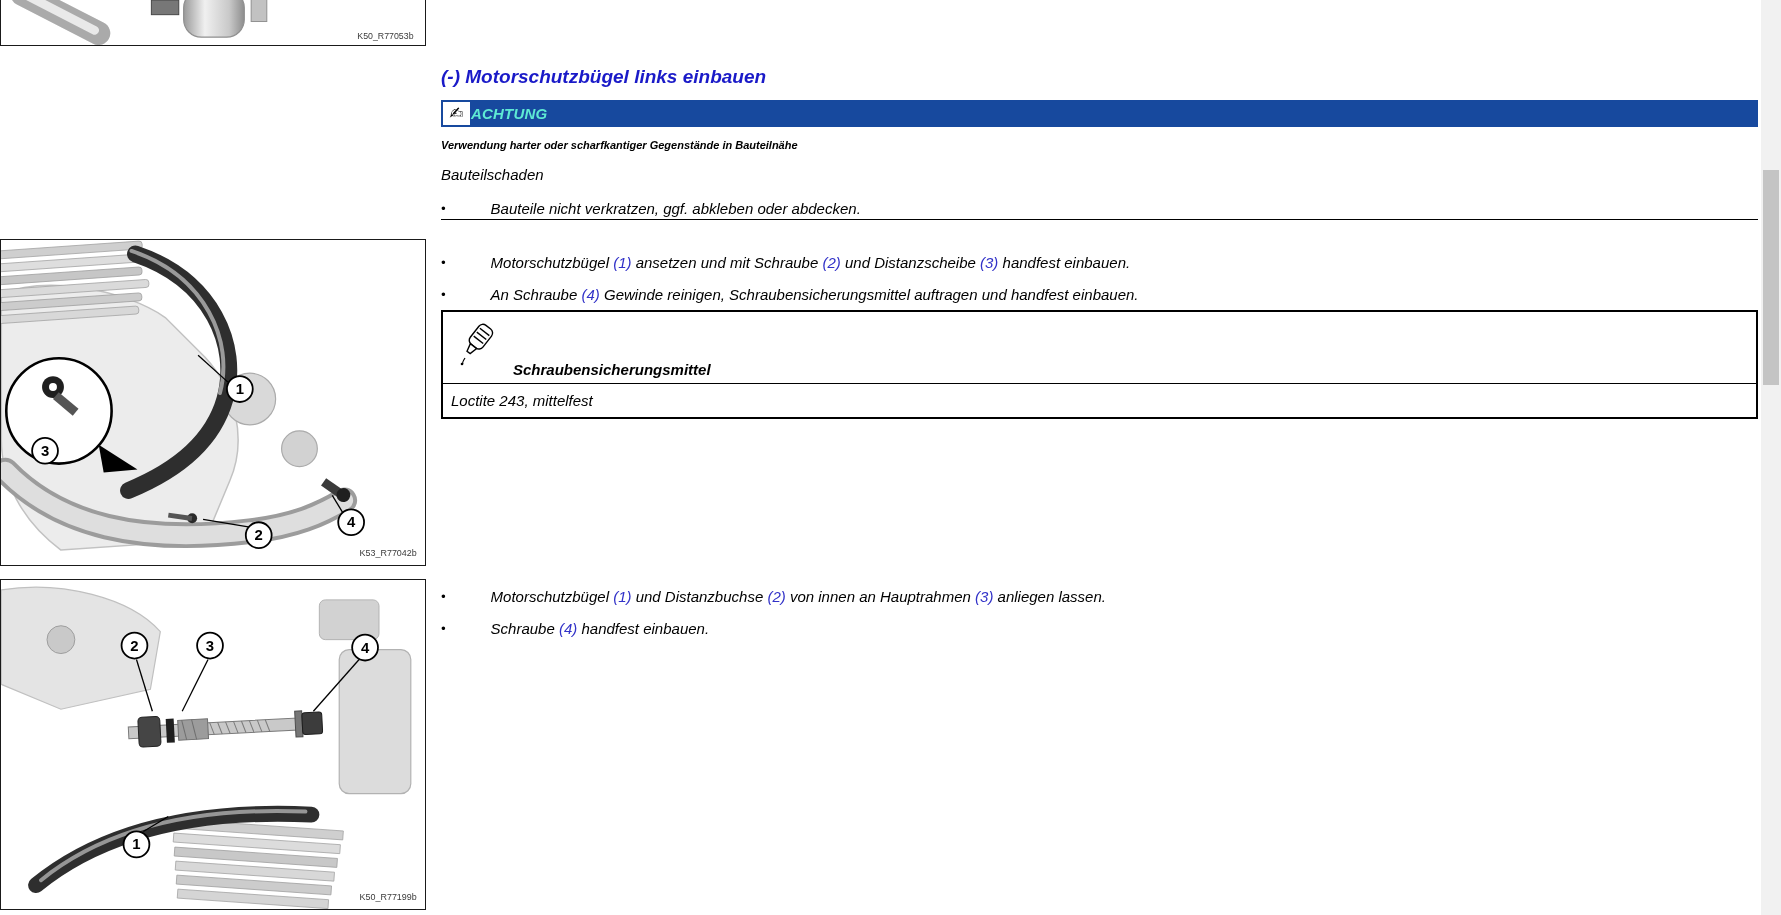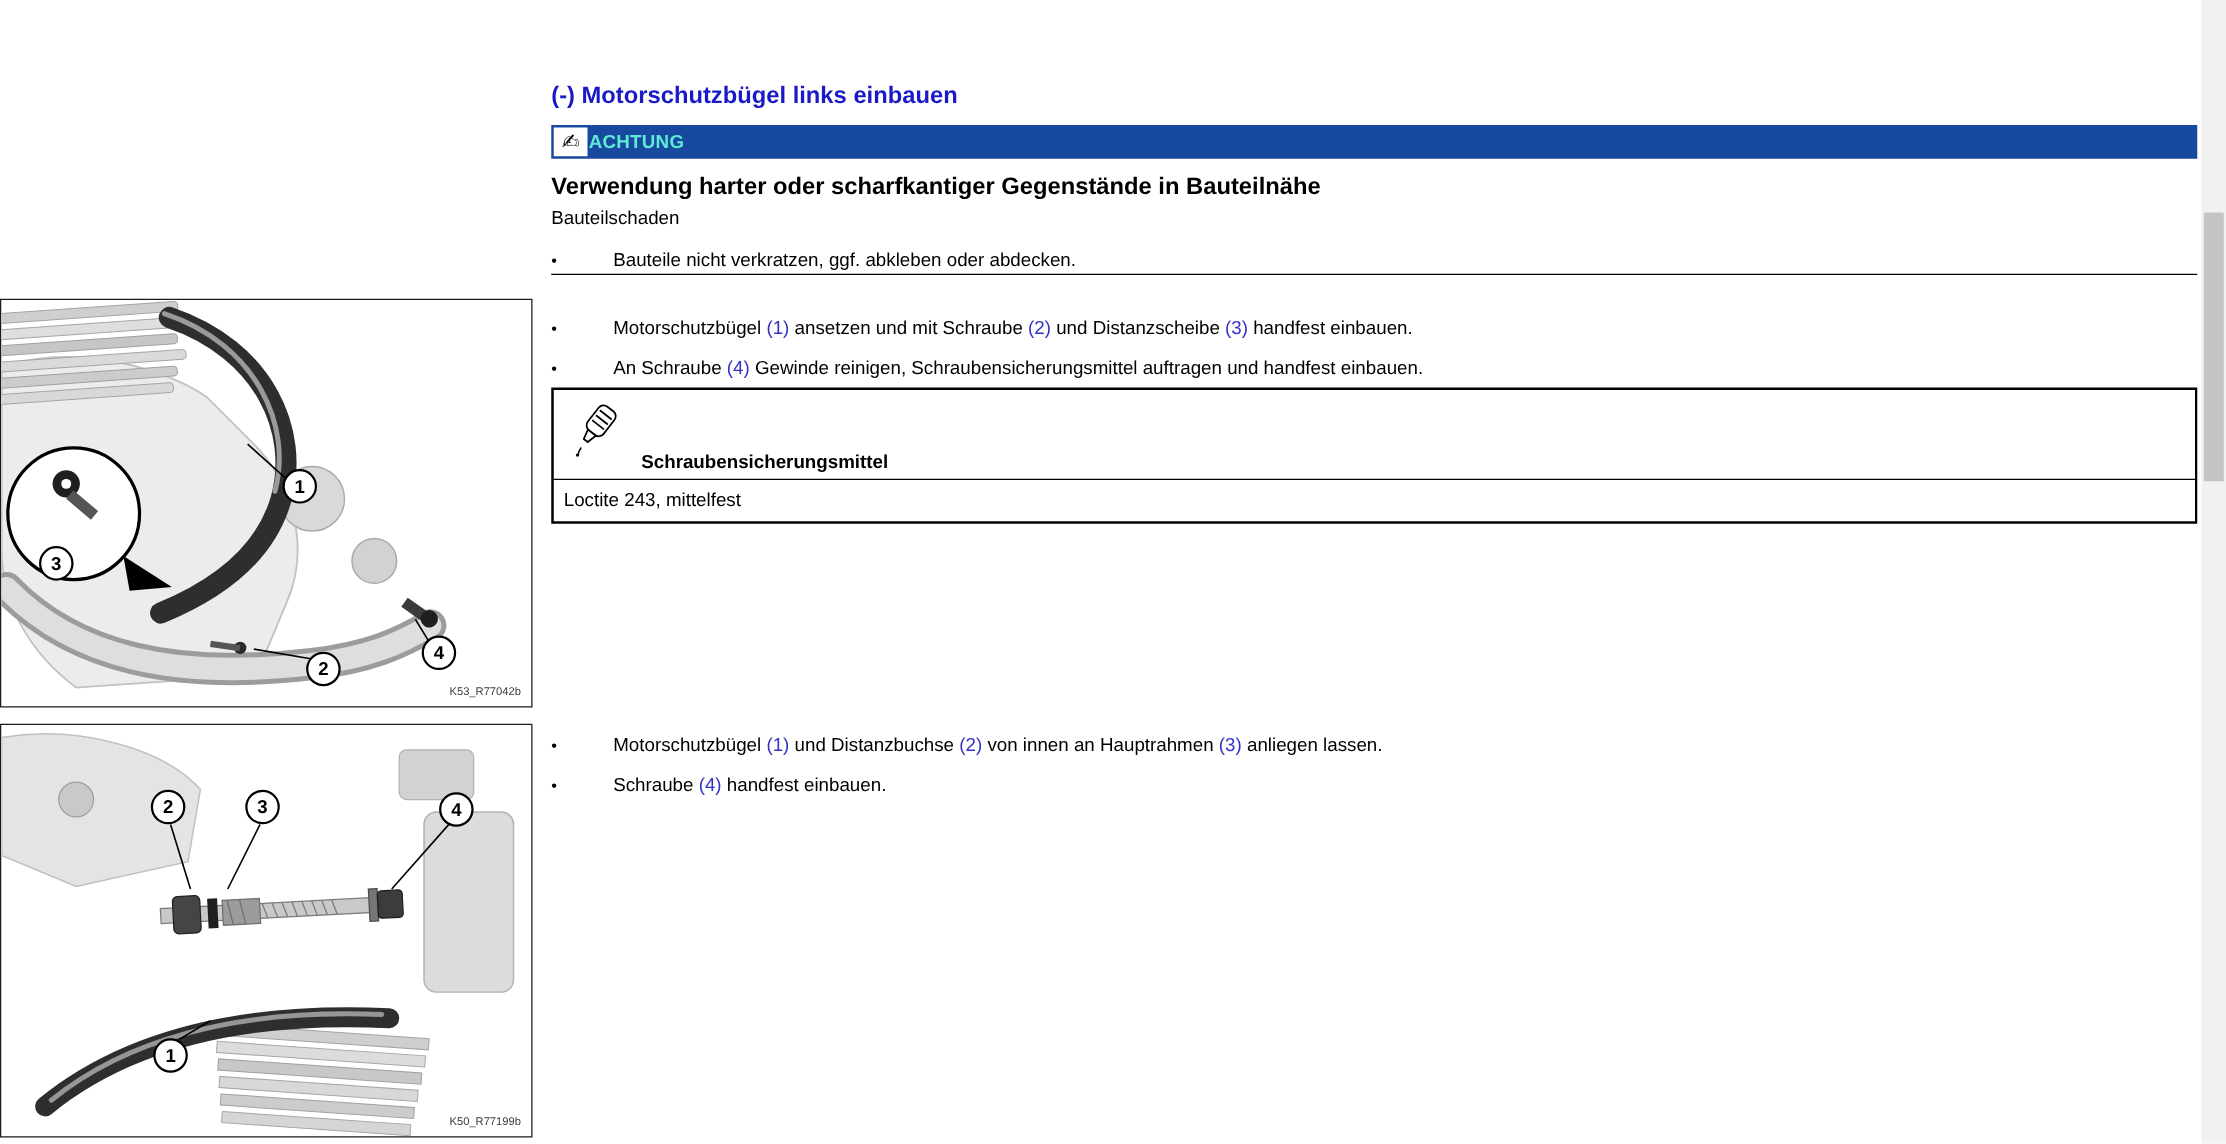--- a/index.html
+++ b/index.html
@@ -16,32 +16,32 @@
 
   
   .figure{position:absolute;left:0;width:426px;background:#fff;border:1px solid #1a1a1a;overflow:hidden;}
   .fig-1{top:0;height:46px;border-top:none;}
   .fig-2{top:239px;height:327px;}
   .fig-3{top:579px;height:331px;}
   .figure svg{display:block;width:100%;height:100%;}
   .fig-caption{font-size:9px;fill:#3a3a3a;}
 
   
-  .content{position:absolute;left:441px;width:1317px;top:0;height:777px;}
+  .content{position:absolute;left:441px;width:1317px;top:0;height:777px;font-style:italic;}
   .abs{position:absolute;left:0;}
 
   .heading{top:66px;font-size:19px;font-weight:bold;color:var(--heading-blue,#1a1ac8);}
 
   .achtung{top:100px;width:1317px;height:27px;background:var(--warning-band,#17499e);
     display:flex;align-items:center;padding-left:2px;}
   .ach-icon{display:inline-flex;align-items:center;justify-content:center;
     width:27px;height:23px;background:#fff;color:#000;font-size:17px;line-height:1;}
   .ach-label{color:#5eead4;font-weight:bold;font-size:15px;margin-left:1px;letter-spacing:.2px;}
 
-  .warn-cause{top:139px;font-size:19px;font-weight:bold;}
+  .warn-cause{top:139px;font-size:11px;font-weight:bold;}
   .warn-effect{top:166px;font-size:15px;}
   .warn-rule{top:219px;width:1317px;height:0;border-top:1px solid #000;}
 
   .step{font-size:15px;display:flex;align-items:flex-start;}
   .bullet{font-size:13px;margin-right:9px;line-height:19px;}
   .reftext{line-height:19px;margin-left:36px;}
   .ref{color:var(--ref-blue,#3232c8);}
 
   .st0{top:199px;} 
   .st1{top:253px;}
@@ -61,20 +61,39 @@
   
   .gutter{position:absolute;top:0;right:20px;width:3px;height:915px;background:#fff;}
   .scroll-track{position:absolute;top:0;right:0;width:20px;height:915px;background:var(--scroll-track,#f1f1f1);}
   .scroll-thumb{position:absolute;left:2px;width:16px;background:var(--scroll-thumb,#c4c4c4);}
 </style>
 </head>
 <body>
 
 <div class="page">
 
+  <div class="figure fig-1">
+    <svg viewBox="0 0 426 46">
+      <defs>
+        <linearGradient id="tubeG" x1="0" y1="0" x2="1" y2="0">
+          <stop offset="0" stop-color="#9a9a9a"></stop>
+            <stop offset="0.35" stop-color="#f0f0f0"></stop>
+          <stop offset="0.75" stop-color="#c9c9c9"></stop>
+            <stop offset="1" stop-color="#8d8d8d"></stop>
+        </linearGradient>
+      </defs>
+      <path d="M18,-6 L96,34" stroke="#b9b9b9" stroke-width="24" stroke-linecap="round" fill="none"></path>
+      <path d="M18,-6 L96,34" stroke="#7f7f7f" stroke-width="24" stroke-linecap="round" fill="none" opacity="0.25"></path>
+      <path d="M24,-4 L92,31" stroke="#e9e9e9" stroke-width="9" stroke-linecap="round" fill="none"></path>
+      <rect x="150" y="0" width="28" height="15" fill="#777" stroke="#444" stroke-width="1"></rect>
+      <rect x="183" y="-10" width="62" height="48" rx="18" fill="url(#tubeG)" stroke="#8f8f8f" stroke-width="1.2"></rect>
+      <rect x="252" y="-8" width="16" height="30" fill="#c2c2c2" stroke="#909090" stroke-width="1"></rect>
+      <text class="fig-caption" x="418" y="40" text-anchor="end">K50_R77053b</text>
+    </svg>
+  </div>
 
   <div class="figure fig-2">
     <svg viewBox="0 0 426 327">
 
       <path d="M0,55 C45,35 125,50 165,78 L205,118 C235,150 248,200 230,242 L205,302 L60,312 C20,282 0,242 0,200 Z" fill="#ececec" stroke="#c2c2c2" stroke-width="1.5"></path>
 
       <g transform="rotate(-4 70 40)">
         <rect x="-8" y="6" width="152" height="8" rx="3" fill="#cfcfcf" stroke="#a5a5a5" stroke-width="0.8"></rect>
         <rect x="-8" y="19" width="158" height="8" rx="3" fill="#dedede" stroke="#a5a5a5" stroke-width="0.8"></rect>
         <rect x="-8" y="32" width="150" height="8" rx="3" fill="#c6c6c6" stroke="#a0a0a0" stroke-width="0.8"></rect>

